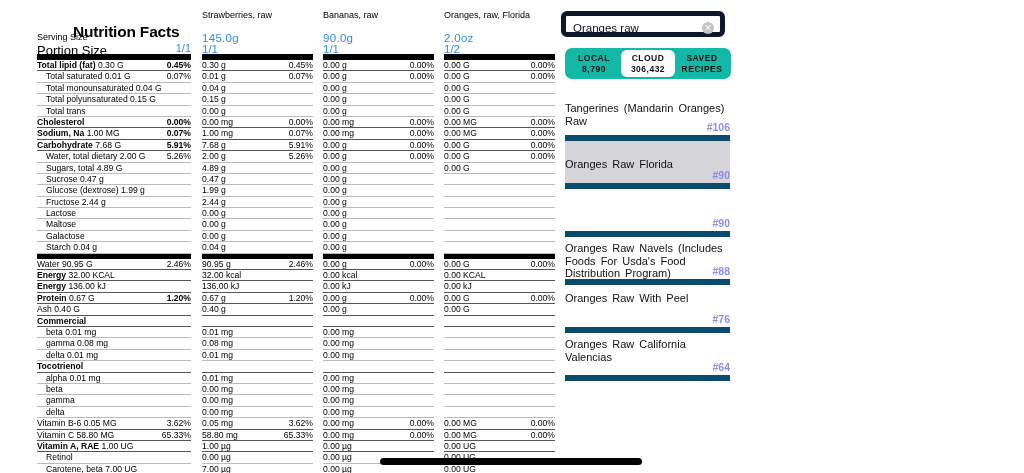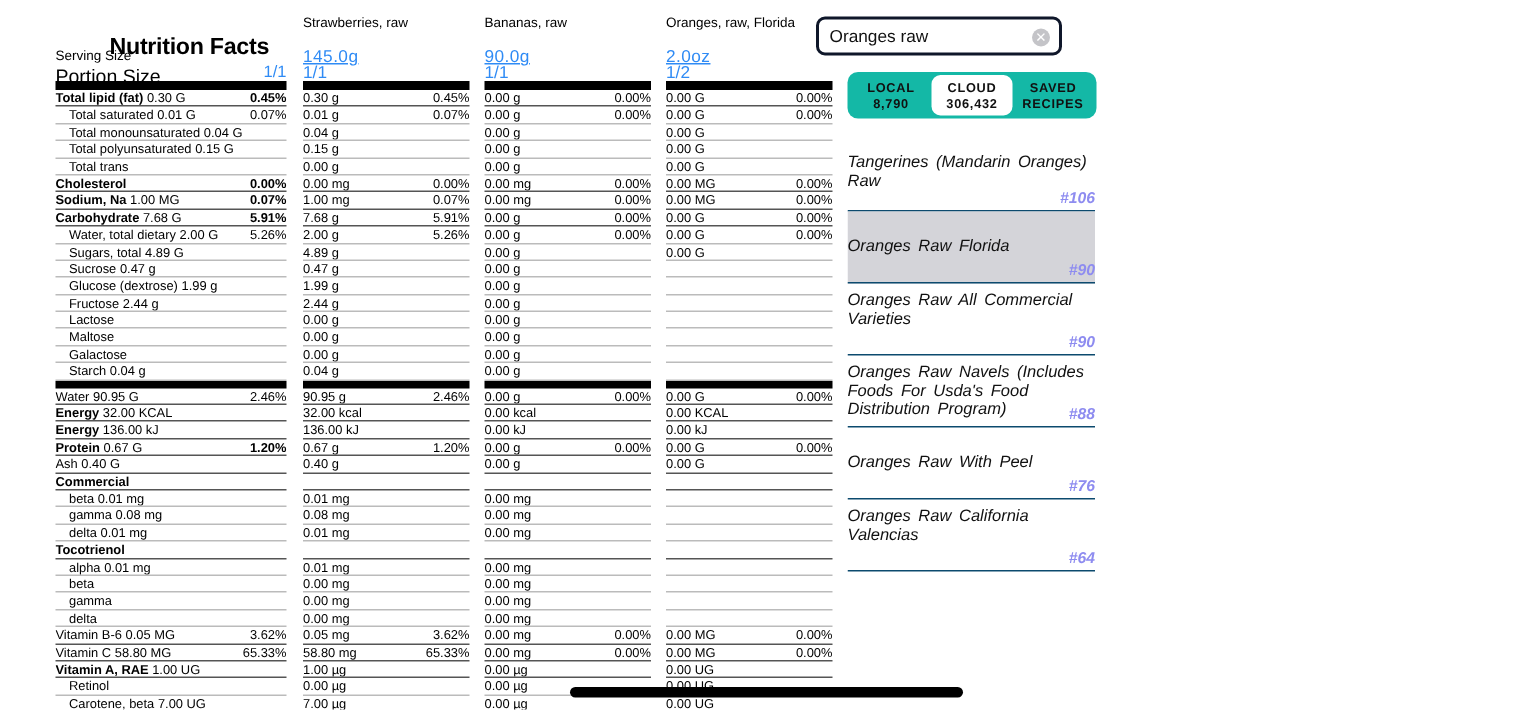--- a/index.html
+++ b/index.html
@@ -9,47 +9,47 @@
   #label-col { left:37px; width:154px; }
   .food-col { width:111px; }
   #food-0 { left:202px; } #food-1 { left:323px; } #food-2 { left:444px; }
 
   .nf-title { position:absolute; top:23px; left:0; font-size:15.5px; font-weight:bold; letter-spacing:-0.2px;margin-left:36px; }
   .serving-label { position:absolute; top:32px; left:0; font-size:9px; }
   .portion-label { position:absolute; top:43px; left:0; font-size:13px; }
   .portion-val-left { position:absolute; top:42px; right:0; font-size:11px; color:#2f8bf5; }
 
   .food-name { position:absolute; top:10px; left:0; font-size:9px; white-space:nowrap; }
-  .food-amt { position:absolute; top:32px; left:0; font-size:11.5px; color:#2f8bf5; letter-spacing:0.3px;text-decoration:underline; }
+  .food-amt { position:absolute; top:32px; left:0; font-size:11.5px; color:#2f8bf5; letter-spacing:0.3px; }
   .food-portion { position:absolute; top:43px; left:0; font-size:11.5px; color:#2f8bf5; }
 
   .rows { position:absolute; top:54px; left:0; width:100%; }
   .thick { height:6px; background:#000; }
   .row { height:10.4px; line-height:11px; font-size:8.6px; border-bottom:1px solid #555;
          display:flex; justify-content:space-between; white-space:nowrap; overflow:hidden; }
   .row.light { border-bottom:1px solid #bbb; }
   .row .ind { padding-left:9px; }
   .row b { font-weight:bold; }
   .row .pct.bold { font-weight:bold; }
   .thick-sep { height:5px; background:#000; }
 
   
-  .search-box { position:absolute; left:544px; top:11px; width:164px; height:26px; border:2px solid #0f172a;
+  .search-box { position:absolute; left:561px; top:11px; width:164px; height:26px; border:5px solid #0f172a;
                 border-radius:6px; box-sizing:border-box; background:#fff; }
   .search-text { position:absolute; left:7px; top:6px; font-size:11.5px; color:#111; }
   .clear-icon { position:absolute; right:6px; top:6px; width:12px; height:12px; border-radius:50%; background:#c4c4c8;
                 color:#fff; font-size:9px; line-height:12px; text-align:center; }
   .seg { position:absolute; left:565px; top:48px; width:166px; height:31px; background:#14b8a6; border-radius:7px; }
   .seg-item { position:absolute; top:2px; height:27px; width:54px; text-align:center; font-size:8.5px; font-weight:bold;
               letter-spacing:0.5px; line-height:10.5px; padding-top:3px; box-sizing:border-box; color:#111; }
   .seg-item.active { background:#fff; border-radius:6px; }
   #seg-0 { left:2px; } #seg-1 { left:56px; } #seg-2 { left:110px; }
 
   .results { position:absolute; left:565px; top:97px; width:165px; height:310px; overflow:hidden; }
-  .result { position:relative; border-bottom:1px solid #0c4a6e; box-sizing:border-box;font-style:italic; }
+  .result { position:relative; border-bottom:6px solid #0c4a6e; box-sizing:border-box; }
   .result.selected { background:#d4d4d9; }
   .result-name { position:absolute; left:0; font-size:11px; line-height:12.5px; color:#111; word-spacing:2px; }
   .result-rank { position:absolute; right:0; bottom:2px; font-size:10.5px; color:#8e8cf0; font-weight:bold; }
 
   .scrollbar { position:absolute; left:380px; top:458px; width:262px; height:7px; background:#000; border-radius:4px; }
 </style>
 </head>
 <body>
 
 <div class="col" id="label-col">
@@ -690,29 +690,28 @@
 <div class="results" id="results">
     <div class="result" style="height: 44px;">
       <div class="result-name" style="top: 5px;">Tangerines  (Mandarin Oranges)  Raw</div>
       <div class="result-rank">#106</div>
     </div>
     <div class="result selected" style="height: 48px;">
       <div class="result-name" style="top: 17px;">Oranges  Raw  Florida</div>
       <div class="result-rank">#90</div>
     </div>
     <div class="result" style="height: 48px;">
-      <div class="result-name" style="top: 5px;">Oranges  Raw  All Commercial Varieties</div>
       <div class="result-rank">#90</div>
     </div>
     <div class="result" style="height: 48px;">
       <div class="result-name" style="top: 5px;">Oranges  Raw  Navels (Includes Foods For Usda's Food Distribution Program)</div>
       <div class="result-rank">#88</div>
     </div>
     <div class="result" style="height: 48px;">
-      <div class="result-name" style="top: 17px;">Oranges  Raw  With Peel</div>
+      <div class="result-name" style="top: 7px;">Oranges  Raw  With Peel</div>
       <div class="result-rank">#76</div>
     </div>
     <div class="result" style="height: 48px;">
       <div class="result-name" style="top: 5px;">Oranges  Raw California  Valencias</div>
       <div class="result-rank">#64</div>
     </div>
     <div class="result" style="height: 40px;">
       <div class="result-name" style="top: 5px; margin-top: 48px;">Oranges  Raw  Navels</div>
       <div class="result-rank"></div>
     </div>

